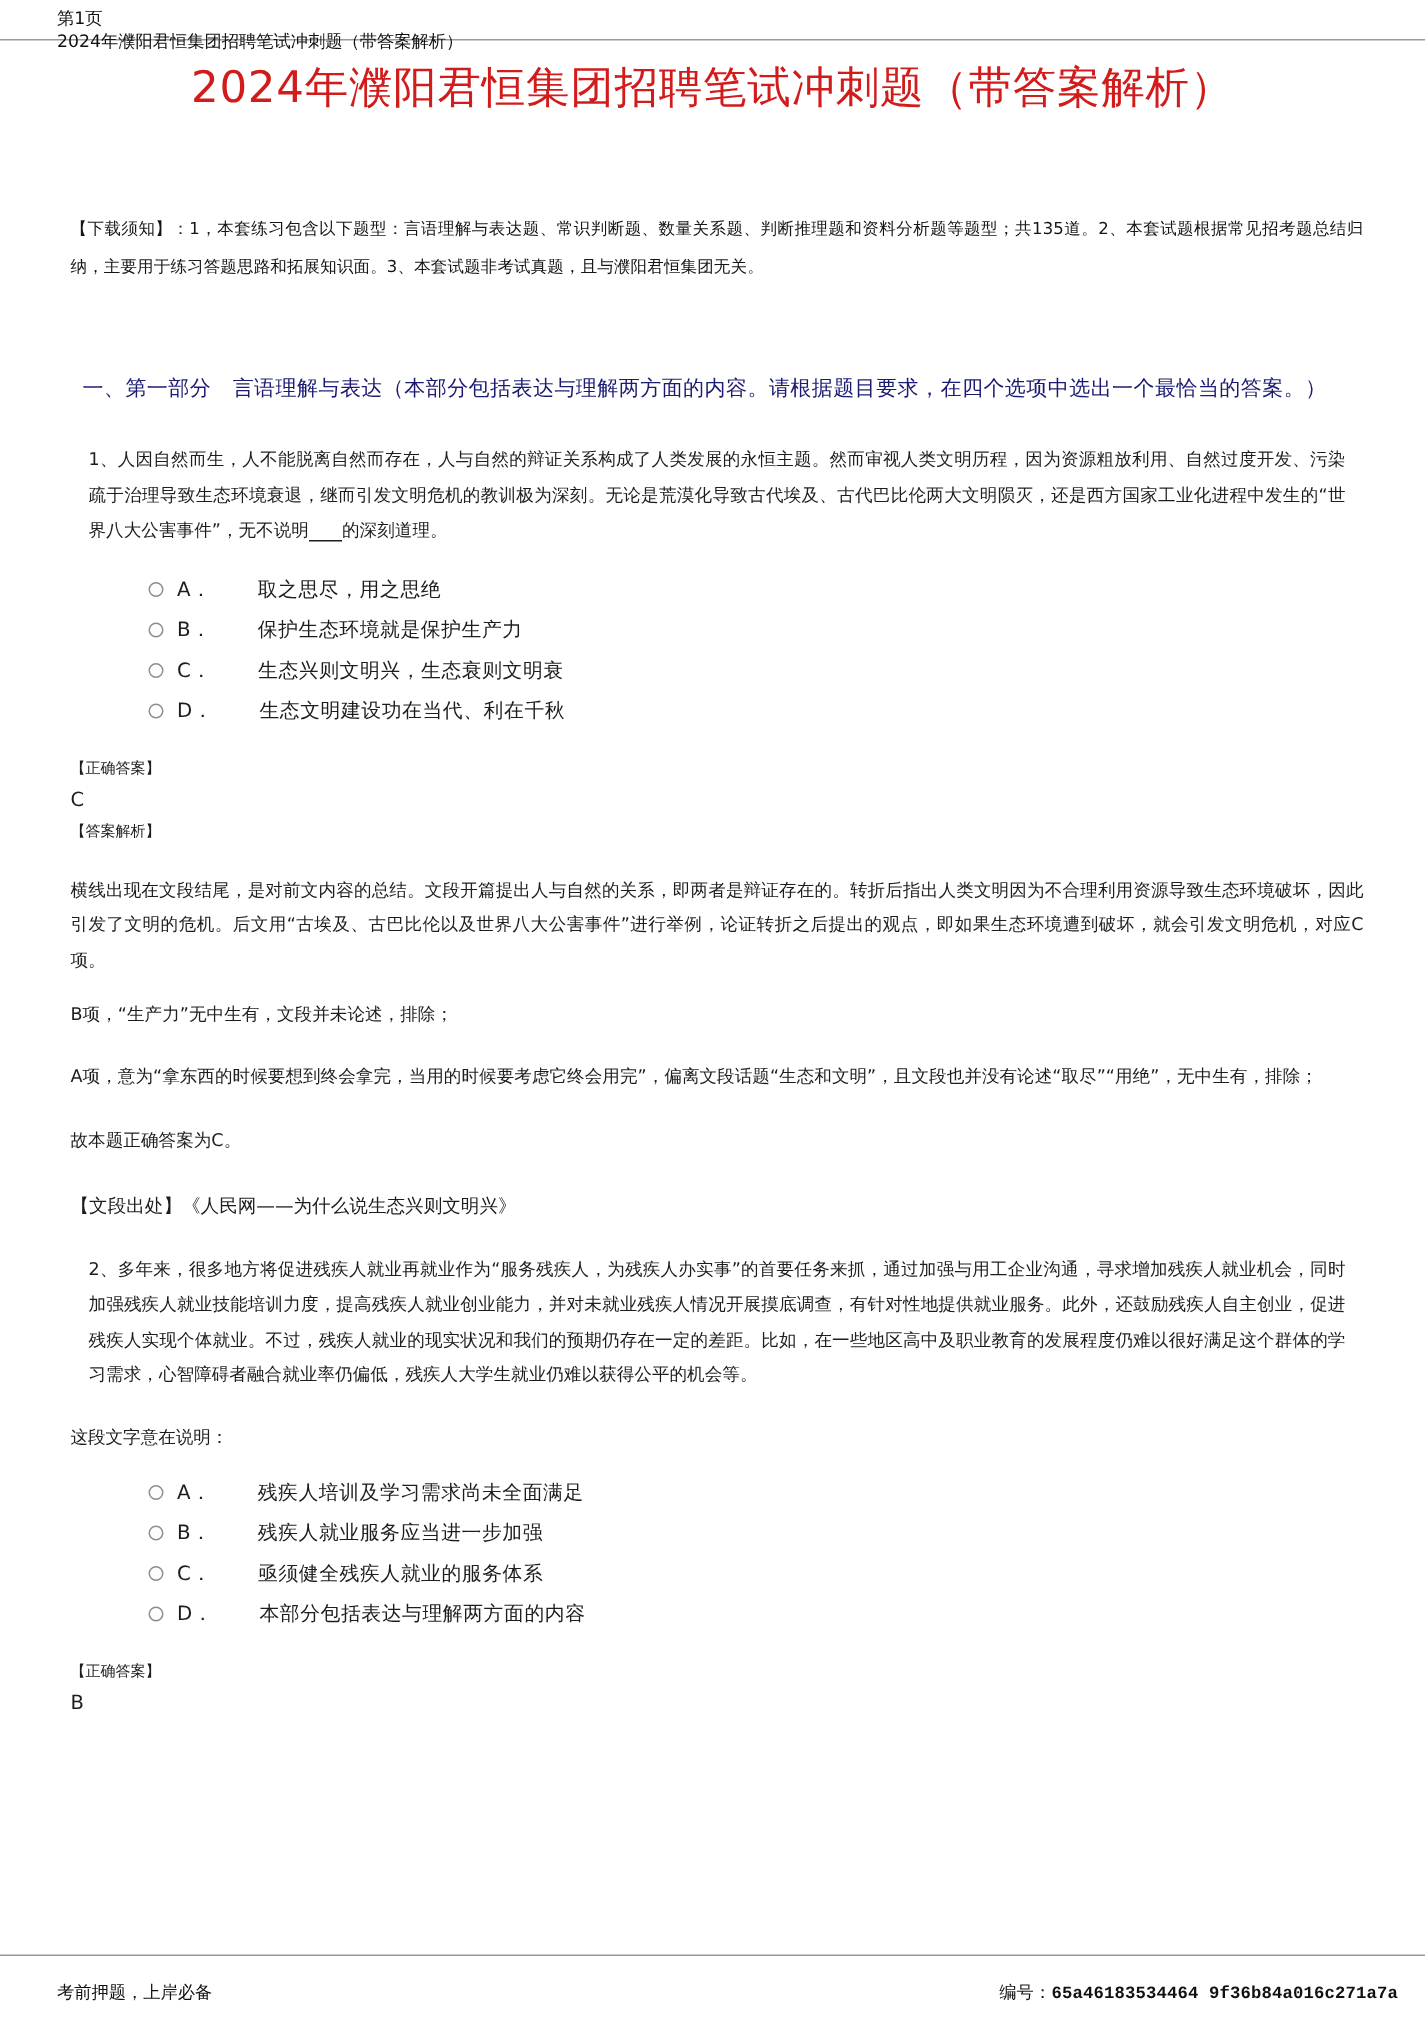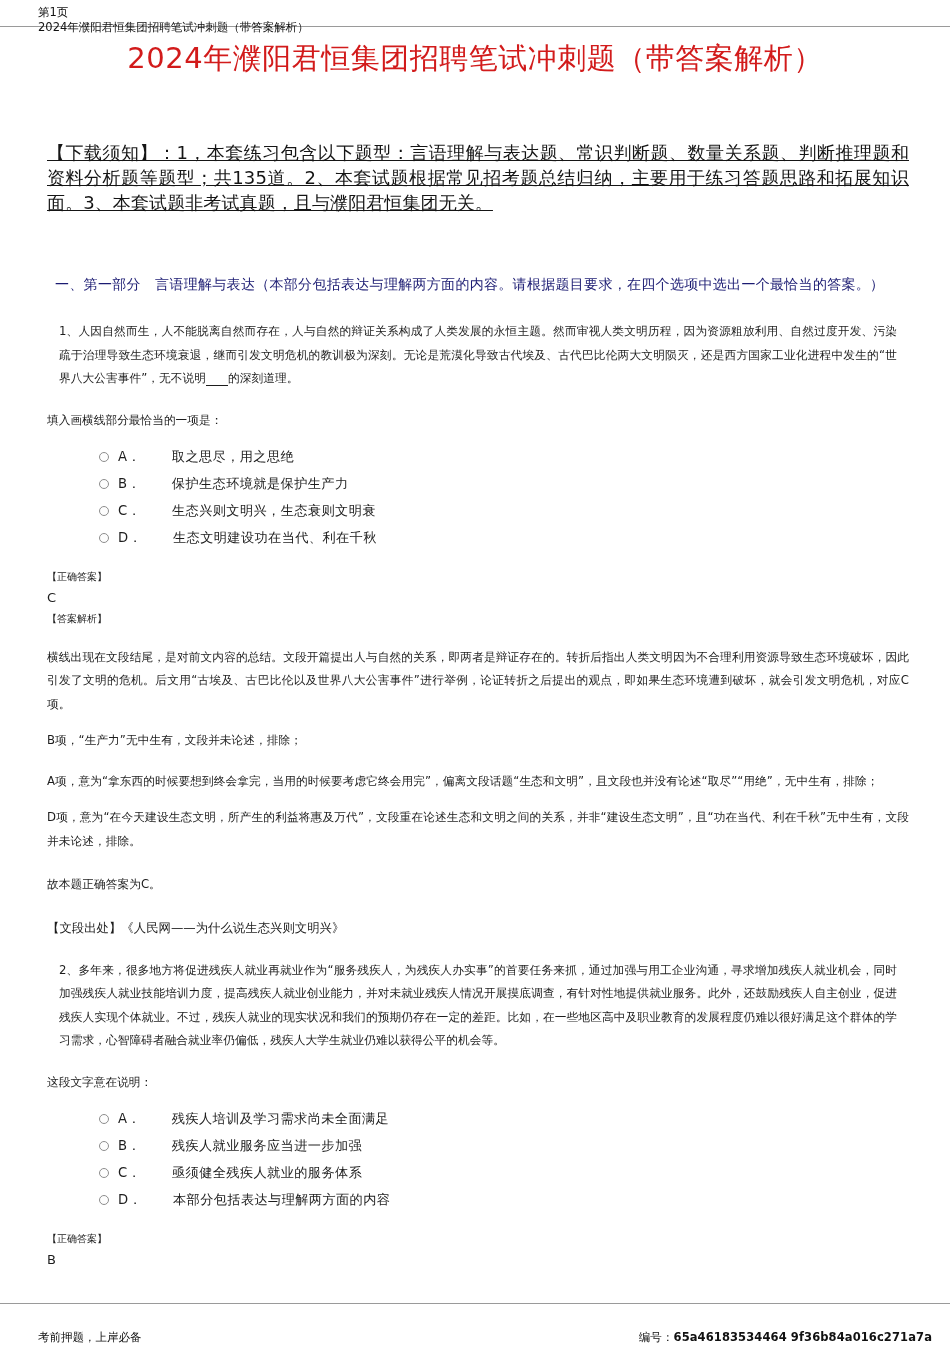--- a/index.html
+++ b/index.html
@@ -61,27 +61,26 @@
 
   
   .content {
     position: absolute;
     top: 140px;
     left: 47px;
     width: 862px;
   }
 
   .notice {
-    font-size: 18px;
+    font-size: 11px;
     line-height: 25px;
     color: #151515;
     text-align: justify;
     letter-spacing: 0.1px;
     margin: 0;
-    text-decoration: underline;
   }
 
   .section-heading {
     margin: 53px 0 0 8px;
     font-size: 14px;
     line-height: 32px;
     color: #1b1b72;
     letter-spacing: 0.3px;
     text-align: justify;
   }
@@ -184,25 +183,26 @@
   
   .running-footer {
     position: absolute;
     bottom: 0;
     left: 0;
     width: 950px;
     height: 42px;
     box-sizing: border-box;
     padding: 8px 18px 0 38px;
     display: flex;
-    align-items: flex-end;
+    align-items: center;
     justify-content: space-between;
     border-top: 1px solid #9a9a9a;
     font-size: 11.5px;
     color: #111111;
+    font-family: Liberation Mono, monospace;
   }
   .running-footer .ftr-left { white-space: nowrap; }
   .running-footer .ftr-right { white-space: nowrap; letter-spacing: 0.1px; }
   .running-footer .ftr-right .code { font-weight: bold; }
 </style>
 </head>
 <body>
 
 <div class="page">
 
@@ -215,21 +215,20 @@
 
   <div class="content">
 
     <p class="notice">【下载须知】：1，本套练习包含以下题型：言语理解与表达题、常识判断题、数量关系题、判断推理题和资料分析题等题型；共135道。2、本套试题根据常见招考题总结归纳，主要用于练习答题思路和拓展知识面。3、本套试题非考试真题，且与濮阳君恒集团无关。</p>
 
     <div class="section-heading">一、第一部分　言语理解与表达（本部分包括表达与理解两方面的内容。请根据题目要求，在四个选项中选出一个最恰当的答案。）</div>
 
     <div class="question">
       <p class="q-stem"><span>1、人因自然而生，人不能脱离自然而存在，人与自然的辩证关系构成了人类发展的永恒主题。然而审视人类文明历程，因为资源粗放利用、自然过度开发、污染疏于治理导致生态环境衰退，继而引发文明危机的教训极为深刻。无论是荒漠化导致古代埃及、古代巴比伦两大文明陨灭，还是西方国家工业化进程中发生的“世界八大公害事件”，无不说明</span><span class="blank"></span><span>的深刻道理。</span></p>
 
-      <p class="q-prompt">填入画横线部分最恰当的一项是：</p>
 
       <ul class="options">
         <li class="option">
           <span class="radio"></span>
           <span class="opt-letter">A．</span>
           <span class="opt-text">取之思尽，用之思绝</span>
         </li>
         <li class="option">
           <span class="radio"></span>
           <span class="opt-letter">B．</span>
@@ -249,21 +248,20 @@
 
       <div class="answer-block">
         <p class="ans-label">【正确答案】</p>
         <p class="ans-value">C</p>
         <p class="ans-label">【答案解析】</p>
       </div>
 
       <p class="explain-para">横线出现在文段结尾，是对前文内容的总结。文段开篇提出人与自然的关系，即两者是辩证存在的。转折后指出人类文明因为不合理利用资源导致生态环境破坏，因此引发了文明的危机。后文用“古埃及、古巴比伦以及世界八大公害事件”进行举例，论证转折之后提出的观点，即如果生态环境遭到破坏，就会引发文明危机，对应C项。</p>
       <p class="explain-para tight">B项，“生产力”无中生有，文段并未论述，排除；</p>
       <p class="explain-para">A项，意为“拿东西的时候要想到终会拿完，当用的时候要考虑它终会用完”，偏离文段话题“生态和文明”，且文段也并没有论述“取尽”“用绝”，无中生有，排除；</p>
-      <p class="explain-para tight">D项，意为“在今天建设生态文明，所产生的利益将惠及万代”，文段重在论述生态和文明之间的关系，并非“建设生态文明”，且“功在当代、利在千秋”无中生有，文段并未论述，排除。</p>
       <p class="explain-para conclusion">故本题正确答案为C。</p>
       <p class="source-line">【文段出处】《人民网——为什么说生态兴则文明兴》</p>
     </div>
 
     <div class="question">
       <p class="q-stem"><span>2、多年来，很多地方将促进残疾人就业再就业作为“服务残疾人，为残疾人办实事”的首要任务来抓，通过加强与用工企业沟通，寻求增加残疾人就业机会，同时加强残疾人就业技能培训力度，提高残疾人就业创业能力，并对未就业残疾人情况开展摸底调查，有针对性地提供就业服务。此外，还鼓励残疾人自主创业，促进残疾人实现个体就业。不过，残疾人就业的现实状况和我们的预期仍存在一定的差距。比如，在一些地区高中及职业教育的发展程度仍难以很好满足这个群体的学习需求，心智障碍者融合就业率仍偏低，残疾人大学生就业仍难以获得公平的机会等。</span></p>
 
       <p class="q-prompt">这段文字意在说明：</p>
 
       <ul class="options">

